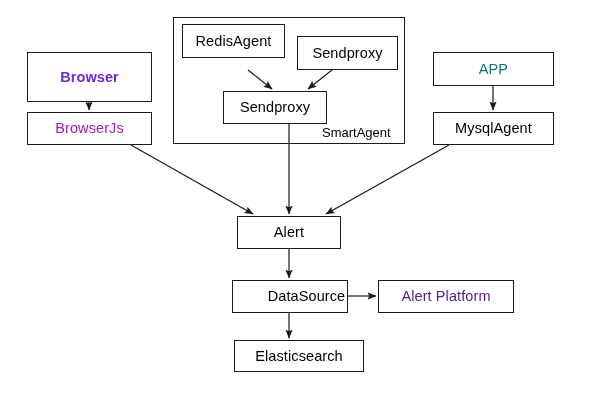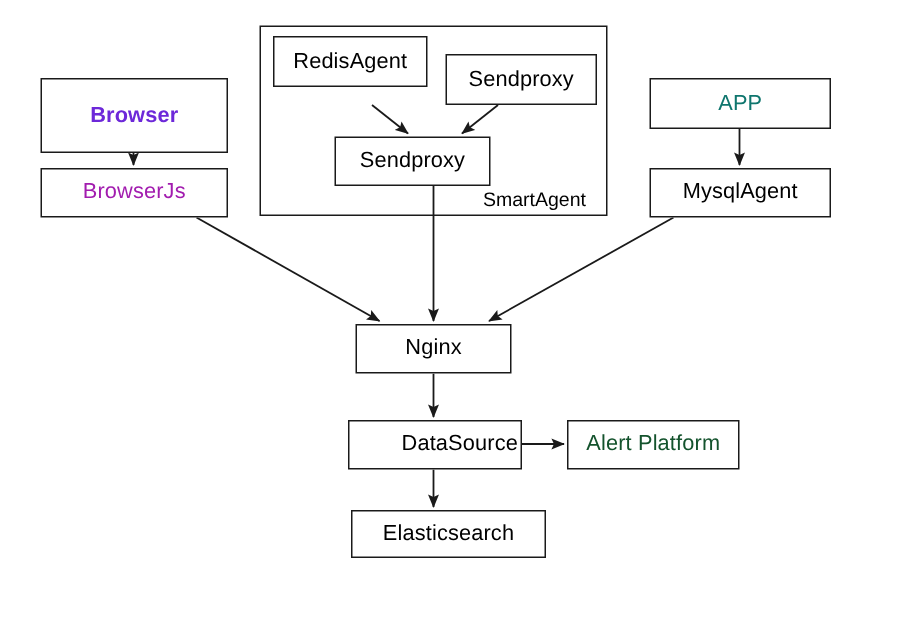--- a/index.html
+++ b/index.html
@@ -88,19 +88,19 @@
       <div class="group-label" style="left: 322px; top: 126px; color: rgb(0, 0, 0);">SmartAgent</div>
     </div>
   <div id="nodes-layer">
       <div class="node-box" style="left: 27px; top: 52px; width: 125px; height: 50px; border-color: rgb(26, 26, 26); color: #6d28d9; font-weight: bold;">Browser</div>
       <div class="node-box" style="left: 27px; top: 112px; width: 125px; height: 33px; border-color: rgb(26, 26, 26); color: #a21caf;">BrowserJs</div>
       <div class="node-box" style="left: 182px; top: 24px; width: 103px; height: 34px; border-color: rgb(26, 26, 26); color: rgb(0, 0, 0);">RedisAgent</div>
       <div class="node-box" style="left: 297px; top: 36px; width: 101px; height: 34px; border-color: rgb(26, 26, 26); color: rgb(0, 0, 0);">Sendproxy</div>
       <div class="node-box" style="left: 223px; top: 91px; width: 104px; height: 33px; border-color: rgb(26, 26, 26); color: rgb(0, 0, 0);">Sendproxy</div>
       <div class="node-box" style="left: 433px; top: 52px; width: 121px; height: 34px; border-color: rgb(26, 26, 26); color: #0f766e;">APP</div>
       <div class="node-box" style="left: 433px; top: 112px; width: 121px; height: 33px; border-color: rgb(26, 26, 26); color: rgb(0, 0, 0);">MysqlAgent</div>
-      <div class="node-box" style="left: 237px; top: 216px; width: 104px; height: 33px; border-color: rgb(26, 26, 26); color: rgb(0, 0, 0);">Nginx</div>
+      <div class="node-box" style="left: 237px; top: 216px; width: 104px; height: 33px; border-color: rgb(26, 26, 26); color: rgb(0, 0, 0);">Alert</div>
       <div class="node-box" style="left: 232px; top: 280px; width: 116px; height: 33px; border-color: rgb(26, 26, 26); color: rgb(0, 0, 0); padding-left: 33px;">DataSource</div>
-      <div class="node-box" style="left: 378px; top: 280px; width: 115px; height: 33px; border-color: rgb(26, 26, 26); color: #14532d;">Alert Platform</div>
+      <div class="node-box" style="left: 378px; top: 280px; width: 136px; height: 33px; border-color: rgb(26, 26, 26); color: #4c1d95;">Alert Platform</div>
       <div class="node-box" style="left: 234px; top: 340px; width: 130px; height: 32px; border-color: rgb(26, 26, 26); color: rgb(0, 0, 0);">Elasticsearch</div>
     </div>
 
 </div>
 
 </body></html>

